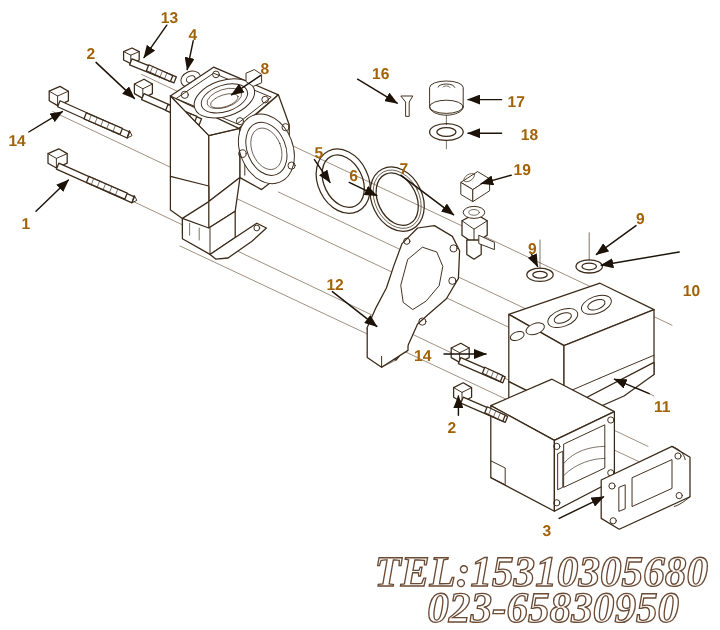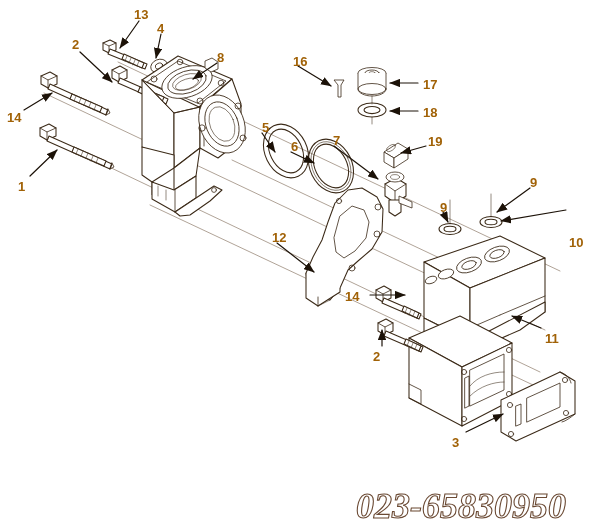--- a/index.html
+++ b/index.html
@@ -419,24 +419,25 @@
       <div class="callout-label" style="left:217px; top:51px;">8</div>
       <div class="callout-label" style="left:440px; top:201px;">9</div>
       <div class="callout-label" style="left:530px; top:176px;">9</div>
       <div class="callout-label" style="left:569px; top:202px;margin-top:34px;">10</div>
       <div class="callout-label" style="left:545px; top:332px;">11</div>
       <div class="callout-label" style="left:272px; top:231px;">12</div>
       <div class="callout-label" style="left:134px; top:8px;">13</div>
       <div class="callout-label" style="left:7px;   top:111px;">14</div>
       <div class="callout-label" style="left:345px; top:290px;">14</div>
       <div class="callout-label" style="left:428px; top:135px;">19</div>
-      <div class="callout-label" style="left:293px; top:55px;">16</div>
+      <div class="callout-label" style="left:310px; top:55px;">16</div>
       <div class="callout-label" style="left:423px; top:78px;">17</div>
-      <div class="callout-label" style="left:423px; top:106px;">18</div>
+      <div class="callout-label" style="left:434px; top:106px;">18</div>
       <div class="callout-label" style="left:373px; top:350px;">2</div>
     </div>
 
 
+    <div class="watermark-tel" id="wm-tel-1">TEL:15310305680</div>
 
     <div class="watermark-tel" id="wm-tel-2">023-65830950</div>
 
   </div>
 </div>
 
 </body></html>

